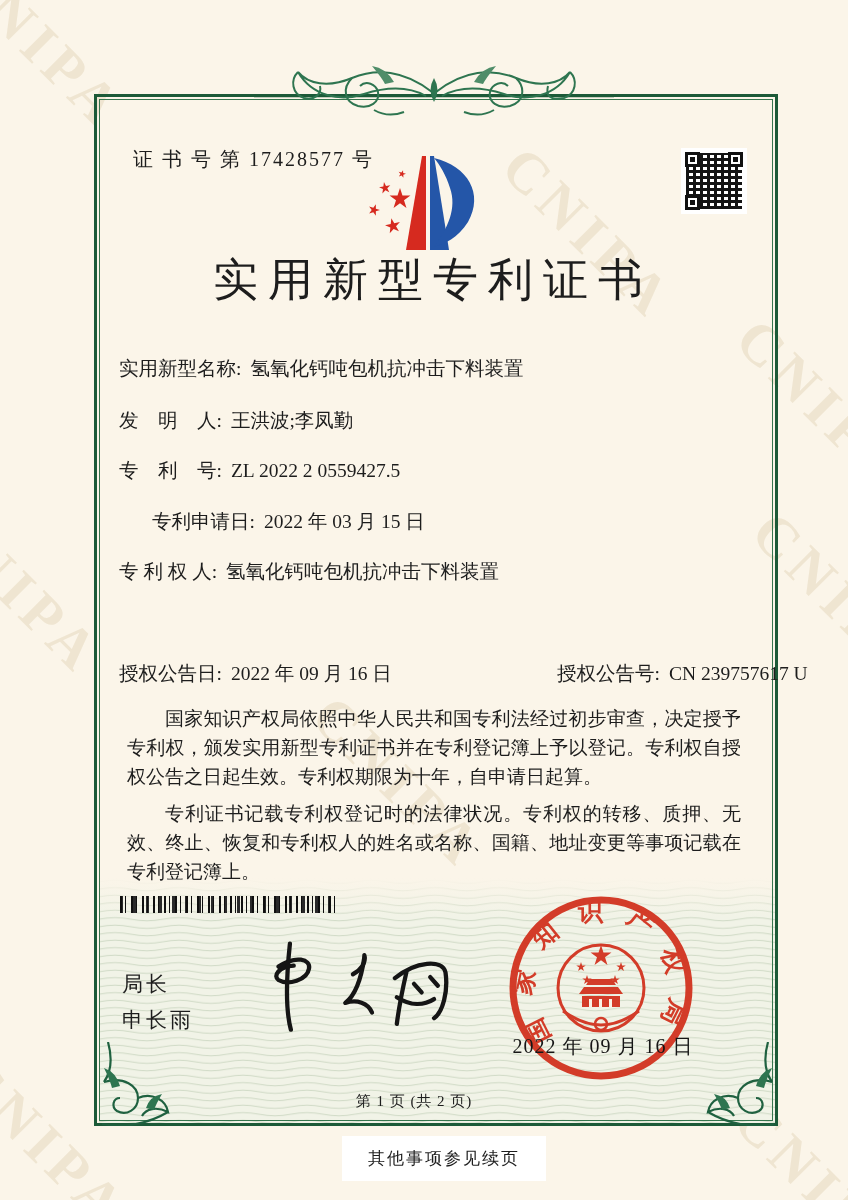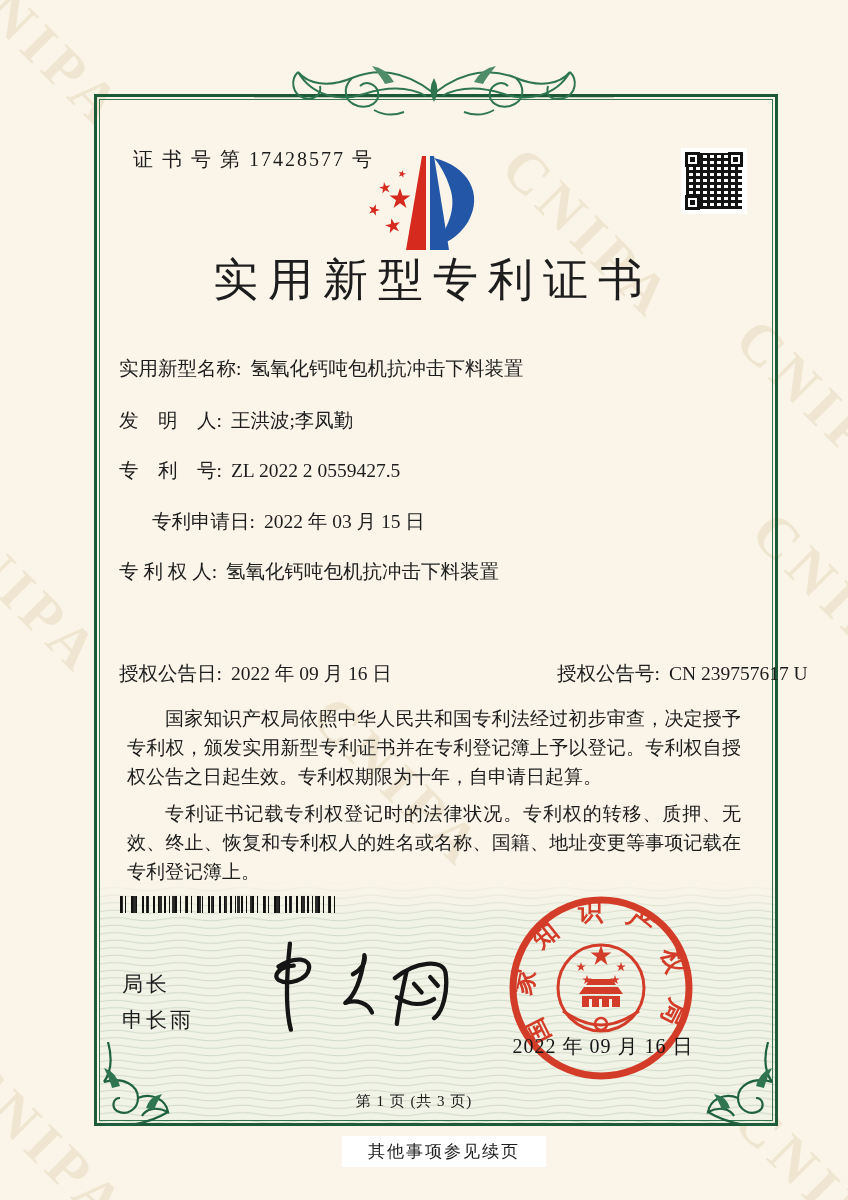--- a/index.html
+++ b/index.html
@@ -57,21 +57,21 @@
     font-family:"Liberation Sans", sans-serif; letter-spacing:3px;}
   .commissioner-name{ position:absolute; left:122px; top:1006px; font-size:21px;
     font-family:"Liberation Sans", sans-serif; letter-spacing:3px;}
   .signature{ position:absolute; left:246px; top:938px; }
   .seal{ position:absolute; left:503px; top:890px; opacity:.95; }
   .seal-date{ position:absolute; left:505px; top:1033px; width:196px; text-align:center;
     font-size:20px; letter-spacing:1px; color:#161616; }
   .page-num{ position:absolute; left:0; top:1092px; width:828px; text-align:center;
     font-size:15px; letter-spacing:1px; }
   .continuation{ position:absolute; left:50%; top:1136px; transform:translateX(calc(-50% + 20px));
-    background:#ffffff; padding:4px 26px; font-size:17px; letter-spacing:2px; }
+    background:#ffffff; padding:11px 26px; font-size:17px; letter-spacing:2px; }
 </style>
 </head>
 <body>
 
 <div class="page">
 
   <div class="wm" style="left:38px;  top:42px;">CNIPA</div>
   <div class="wm" style="left:588px; top:233px;">CNIPA</div>
   <div class="wm" style="left:822px; top:405px;">CNIPA</div>
   <div class="wm" style="left:16px;  top:588px;">CNIPA</div>
@@ -238,17 +238,17 @@
         <rect x="79" y="106" width="38" height="11"></rect>
         <rect x="86" y="109" width="3" height="8" fill="#fbf5e9"></rect>
         <rect x="96" y="109" width="3" height="8" fill="#fbf5e9"></rect>
         <rect x="106" y="109" width="3" height="8" fill="#fbf5e9"></rect>
       </g>
       <path d="M60,121 Q80,135 98,135 Q116,135 136,121" fill="none" stroke="#d2331f" stroke-width="3"></path>
       <circle cx="98" cy="134" r="6" fill="none" stroke="#d2331f" stroke-width="2.5"></circle>
     </svg>
     <div class="seal-date">2022 年 09 月 16 日</div>
 
-    <div class="page-num">第 1 页 (共 3 页)</div>
+    <div class="page-num">第 1 页 (共 2 页)</div>
     <div class="continuation">其他事项参见续页</div>
 
   </div>
 </div>
 
 </body></html>

